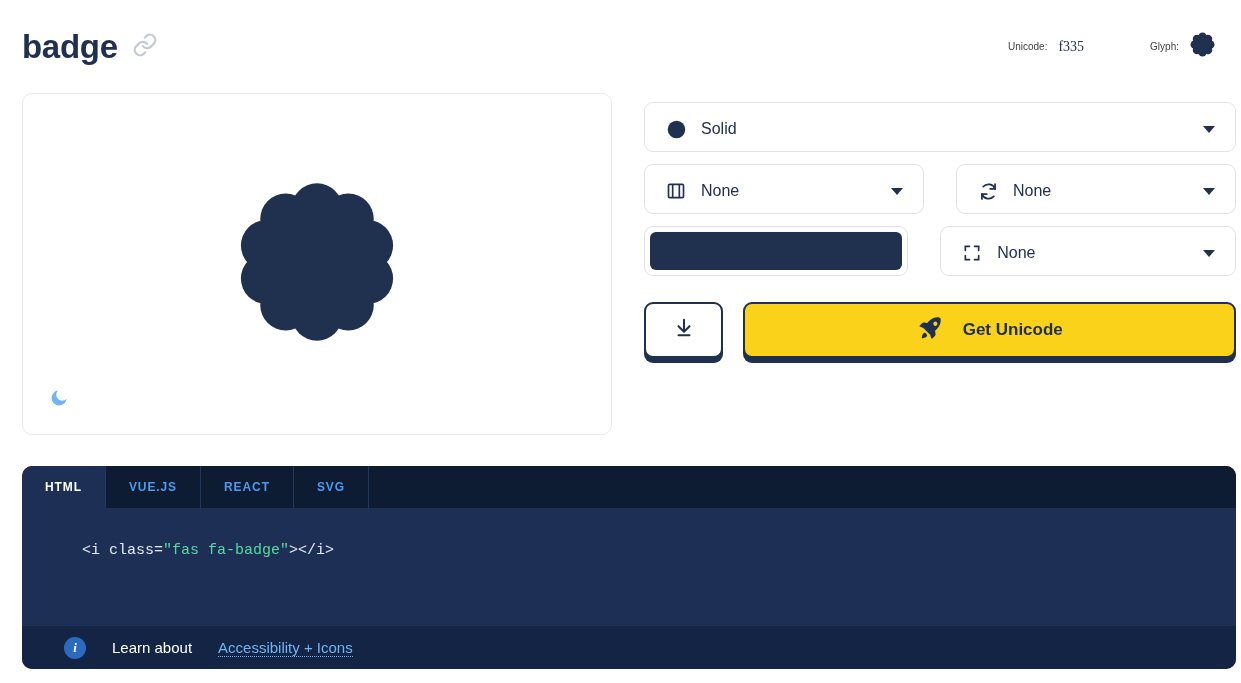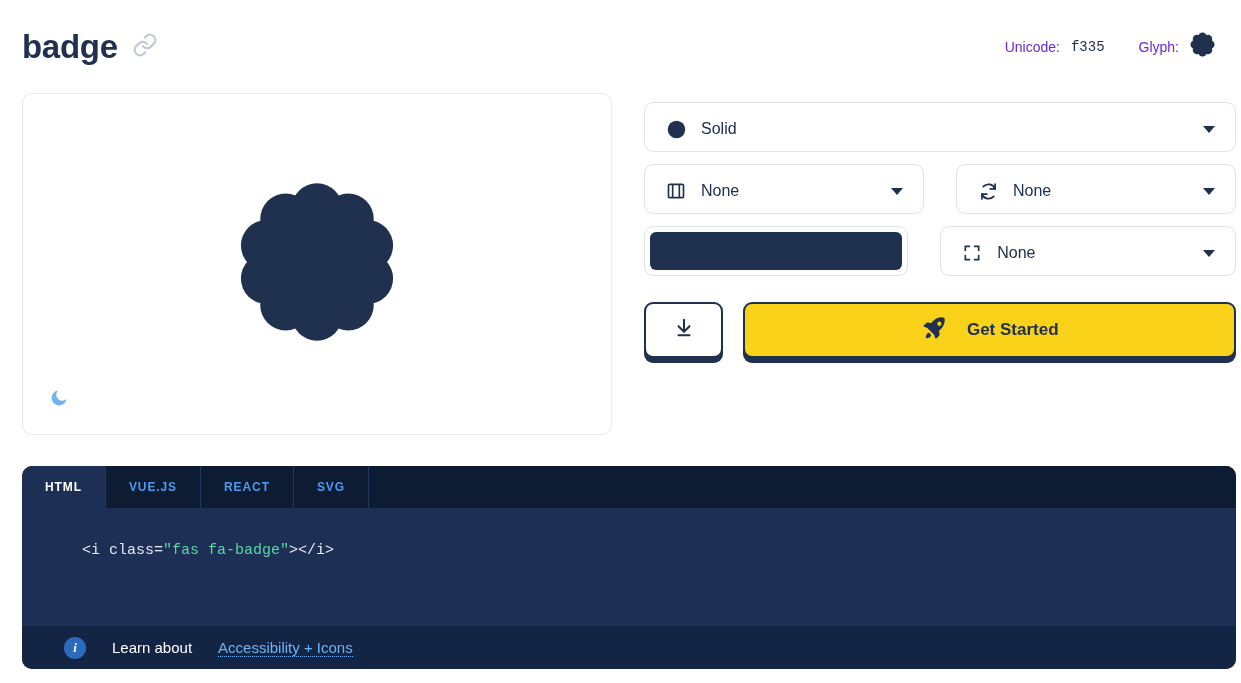--- a/index.html
+++ b/index.html
@@ -45,27 +45,28 @@
     display: flex;
     align-items: center;
     gap: 34px;
   }
   .meta-group {
     display: flex;
     align-items: center;
     gap: 11px;
   }
   .meta-label {
-    font-size: 14px;
-    color: #6d28d9;
+    font-size: 10px;
+    color: #404040;
+    margin-left: 32px;
   }
   .meta-value {
     font-size: 14px;
     color: #20304f;
-    font-family: Liberation Mono, monospace;
+    font-family: Liberation Serif, serif;
   }
 
   
   .preview-panel {
     position: absolute;
     left: 22px;
     top: 93px;
     width: 590px;
     height: 342px;
     border: 1px solid #e7e9ee;
@@ -425,21 +426,21 @@
       </span>
     </div>
 
     <div class="btn-start">
       <span>
         <svg width="26" height="26" viewBox="0 0 24 24" fill="#20304f">
           <path d="M20.5 2.2c-3.6-.5-7 1-9.4 3.4L9.4 7.4l-3.1-.5a1.6 1.6 0 0 0-1.4.45L2.6 9.6a.8.8 0 0 0 .3 1.35l3 1 .2.2 5.8 5.8.2.2 1 3a.8.8 0 0 0 1.35.3l2.25-2.3a1.6 1.6 0 0 0 .45-1.4l-.5-3.1 1.8-1.7c2.4-2.4 3.9-5.8 3.4-9.4a.9.9 0 0 0-.75-.75zM15.6 9.4a1.9 1.9 0 1 1 2.7-2.7 1.9 1.9 0 0 1-2.7 2.7z"></path>
           <path d="M5.6 17.2c-.9.9-1.2 4.2-1.2 4.2s3.3-.3 4.2-1.2a2.1 2.1 0 1 0-3-3z"></path>
         </svg>
       </span>
-      <span class="btn-start-label">Get Started</span>
+      <span class="btn-start-label">Get Unicode</span>
     </div>
   </div>
 </div>
 
 <div class="code-panel">
 
   <div class="tabbar">
     <div class="tab active">HTML</div>
     <div class="tab">VUE.JS</div>
     <div class="tab">REACT</div>

